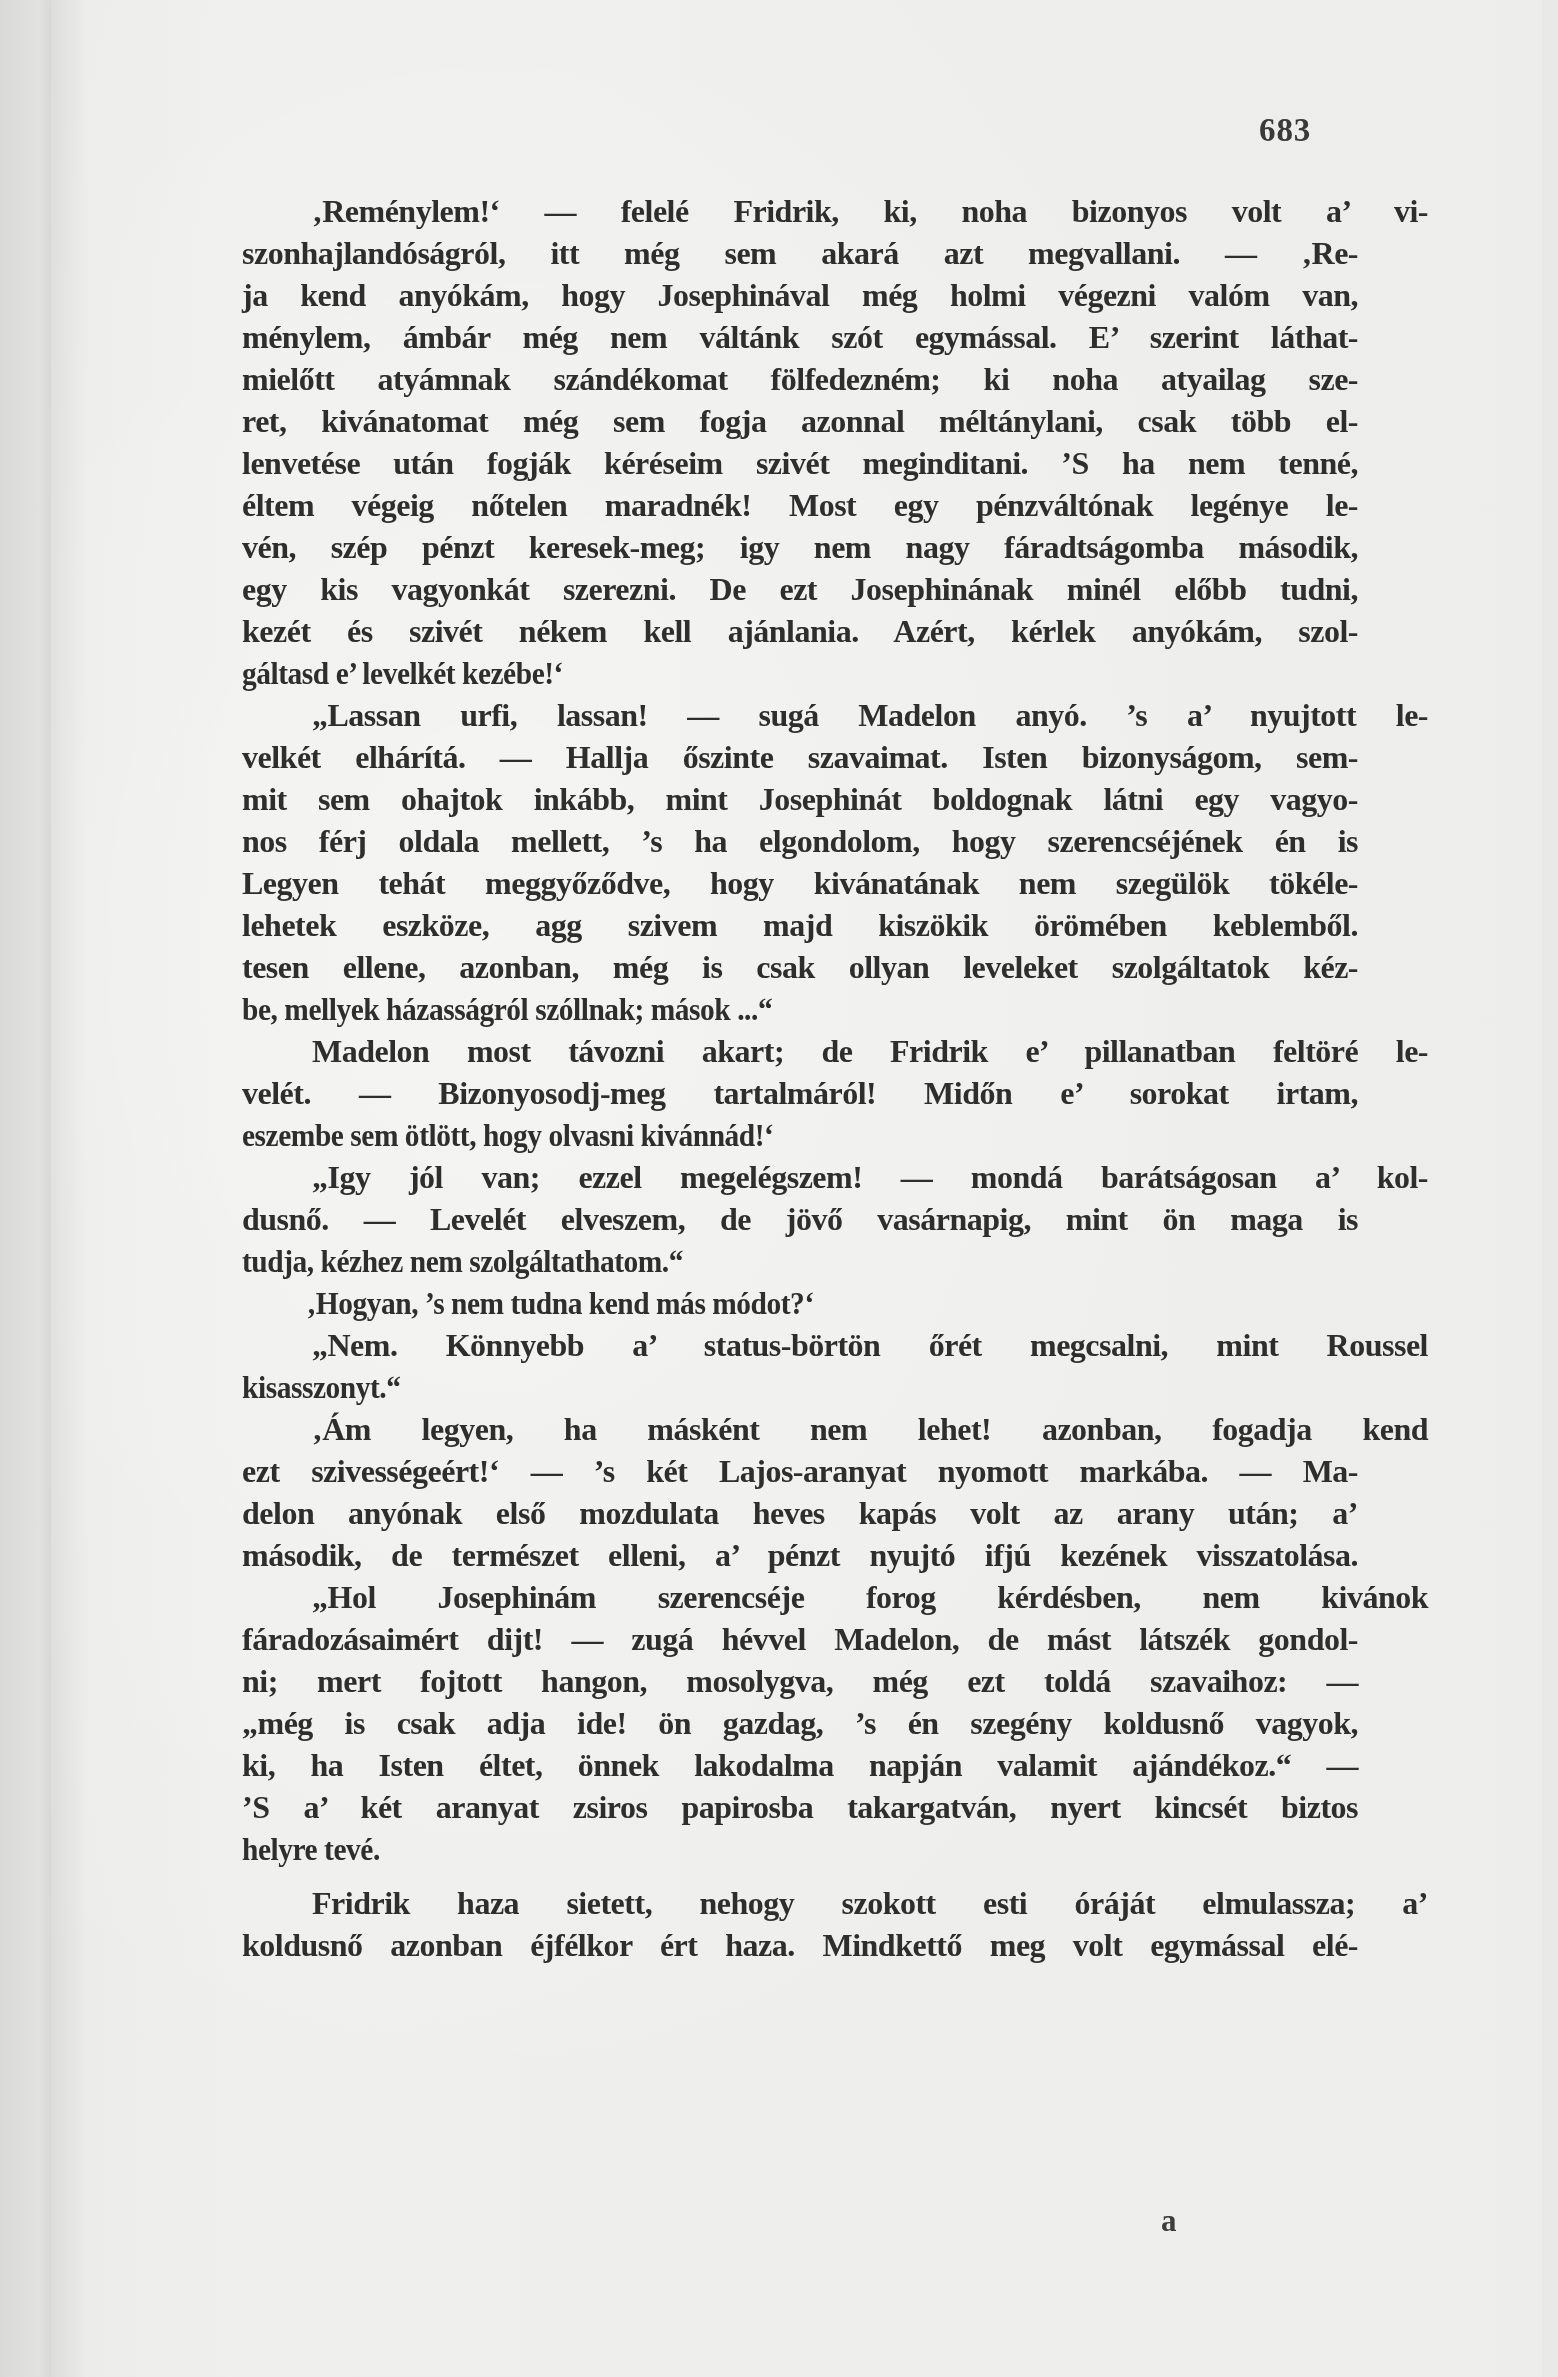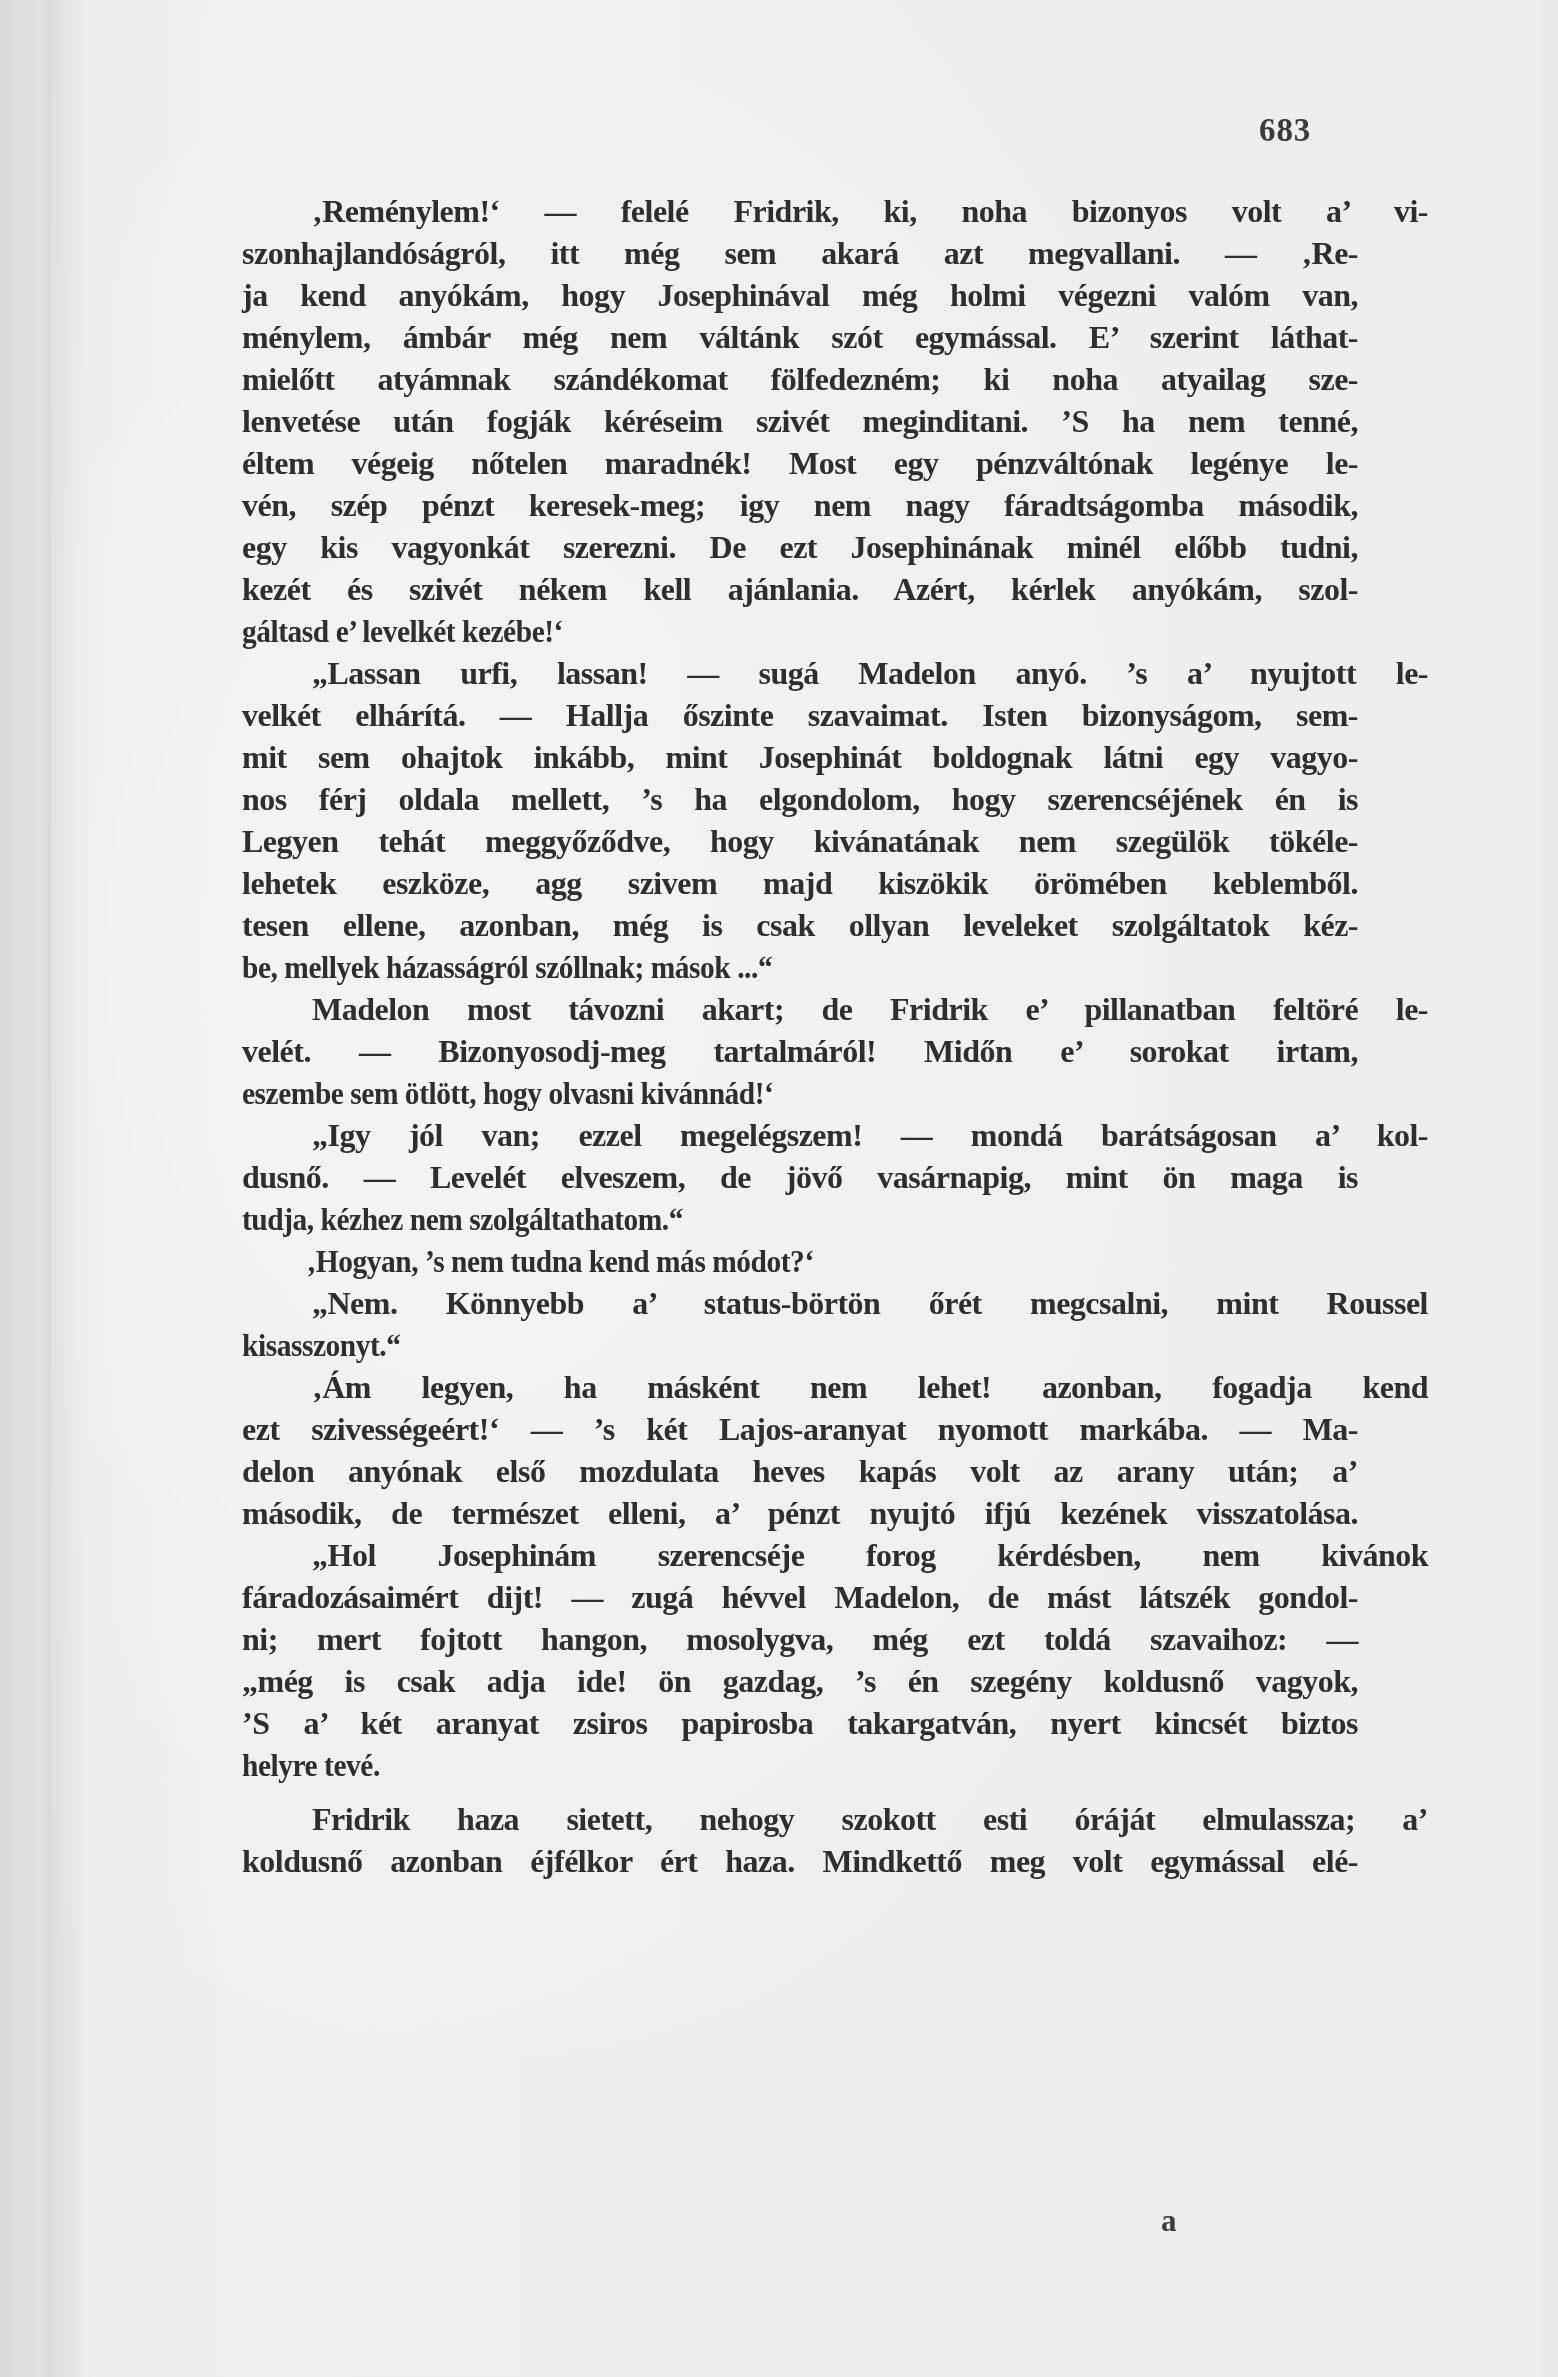--- a/index.html
+++ b/index.html
@@ -80,20 +80,21 @@
 <div class="binding-line"></div>
 
 <div class="page">
   <div class="page-number">683</div>
   <div class="text-block" id="text-block">
       <div class="line indent" style="transform: scaleX(1); width: 1116px; padding-left: 70px;">‚Reménylem!‘ — felelé Fridrik, ki, noha bizonyos volt a’ vi-</div>
       <div class="line" style="transform: scaleX(1); width: 1116px;">szonhajlandóságról, itt még sem akará azt megvallani. — ‚Re-</div>
       <div class="line" style="transform: scaleX(1); width: 1116px;">ja kend anyókám, hogy Josephinával még holmi végezni valóm van,</div>
       <div class="line" style="transform: scaleX(1); width: 1116px;">ménylem, ámbár még nem váltánk szót egymással. E’ szerint láthat-</div>
       <div class="line" style="transform: scaleX(1); width: 1116px;">mielőtt atyámnak szándékomat fölfedezném; ki noha atyailag sze-</div>
+      <div class="line" style="transform: scaleX(1); width: 1116px;">ret, kivánatomat még sem fogja azonnal méltánylani, csak több el-</div>
       <div class="line" style="transform: scaleX(1); width: 1116px;">lenvetése után fogják kéréseim szivét meginditani. ’S ha nem tenné,</div>
       <div class="line" style="transform: scaleX(1); width: 1116px;">éltem végeig nőtelen maradnék! Most egy pénzváltónak legénye le-</div>
       <div class="line" style="transform: scaleX(1); width: 1116px;">vén, szép pénzt keresek-meg; igy nem nagy fáradtságomba második,</div>
       <div class="line" style="transform: scaleX(1); width: 1116px;">egy kis vagyonkát szerezni. De ezt Josephinának minél előbb tudni,</div>
       <div class="line" style="transform: scaleX(1); width: 1116px;">kezét és szivét nékem kell ajánlania. Azért, kérlek anyókám, szol-</div>
       <div class="line last" style="transform: scaleX(0.92); width: 1213px;">gáltasd e’ levelkét kezébe!‘</div>
       <div class="line indent" style="transform: scaleX(1); width: 1116px; padding-left: 70px;">„Lassan urfi, lassan! — sugá Madelon anyó. ’s a’ nyujtott le-</div>
       <div class="line" style="transform: scaleX(1); width: 1116px;">velkét elhárítá. — Hallja őszinte szavaimat. Isten bizonyságom, sem-</div>
       <div class="line" style="transform: scaleX(1); width: 1116px;">mit sem ohajtok inkább, mint Josephinát boldognak látni egy vagyo-</div>
       <div class="line" style="transform: scaleX(1); width: 1116px;">nos férj oldala mellett, ’s ha elgondolom, hogy szerencséjének én is</div>
@@ -111,20 +112,21 @@
       <div class="line indent" style="transform: scaleX(1); width: 1116px; padding-left: 70px;">„Nem. Könnyebb a’ status-börtön őrét megcsalni, mint Roussel</div>
       <div class="line last" style="transform: scaleX(0.92); width: 1213px;">kisasszonyt.“</div>
       <div class="line indent" style="transform: scaleX(1); width: 1116px; padding-left: 70px;">‚Ám legyen, ha másként nem lehet! azonban, fogadja kend</div>
       <div class="line" style="transform: scaleX(1); width: 1116px;">ezt szivességeért!‘ — ’s két Lajos-aranyat nyomott markába. — Ma-</div>
       <div class="line" style="transform: scaleX(1); width: 1116px;">delon anyónak első mozdulata heves kapás volt az arany után; a’</div>
       <div class="line" style="transform: scaleX(1); width: 1116px;">második, de természet elleni, a’ pénzt nyujtó ifjú kezének visszatolása.</div>
       <div class="line indent" style="transform: scaleX(1); width: 1116px; padding-left: 70px;">„Hol Josephinám szerencséje forog kérdésben, nem kivánok</div>
       <div class="line" style="transform: scaleX(1); width: 1116px;">fáradozásaimért dijt! — zugá hévvel Madelon, de mást látszék gondol-</div>
       <div class="line" style="transform: scaleX(1); width: 1116px;">ni; mert fojtott hangon, mosolygva, még ezt toldá szavaihoz: —</div>
       <div class="line" style="transform: scaleX(1); width: 1116px;">„még is csak adja ide! ön gazdag, ’s én szegény koldusnő vagyok,</div>
+      <div class="line" style="transform: scaleX(1); width: 1116px;">ki, ha Isten éltet, önnek lakodalma napján valamit ajándékoz.“ —</div>
       <div class="line" style="transform: scaleX(1); width: 1116px;">’S a’ két aranyat zsiros papirosba takargatván, nyert kincsét biztos</div>
       <div class="line last" style="transform: scaleX(0.92); width: 1213px;">helyre tevé.</div>
       <div class="line" style="height: 12px;"></div>
       <div class="line indent" style="transform: scaleX(1); width: 1116px; padding-left: 70px;">Fridrik haza sietett, nehogy szokott esti óráját elmulassza; a’</div>
       <div class="line" style="transform: scaleX(1); width: 1116px;">koldusnő azonban éjfélkor ért haza. Mindkettő meg volt egymással elé-</div>
     </div>
   <div class="signature">a</div>
 </div>
 
 

